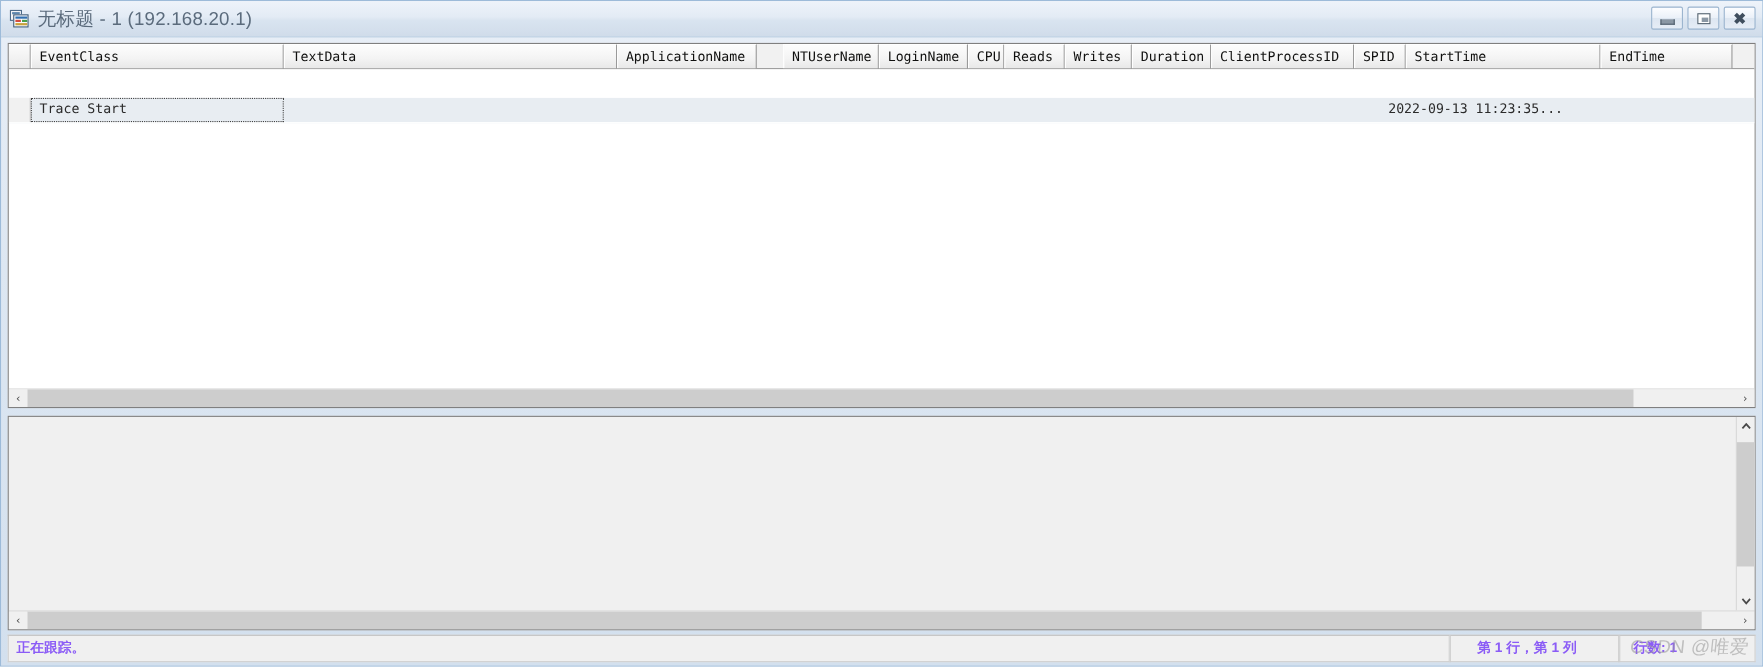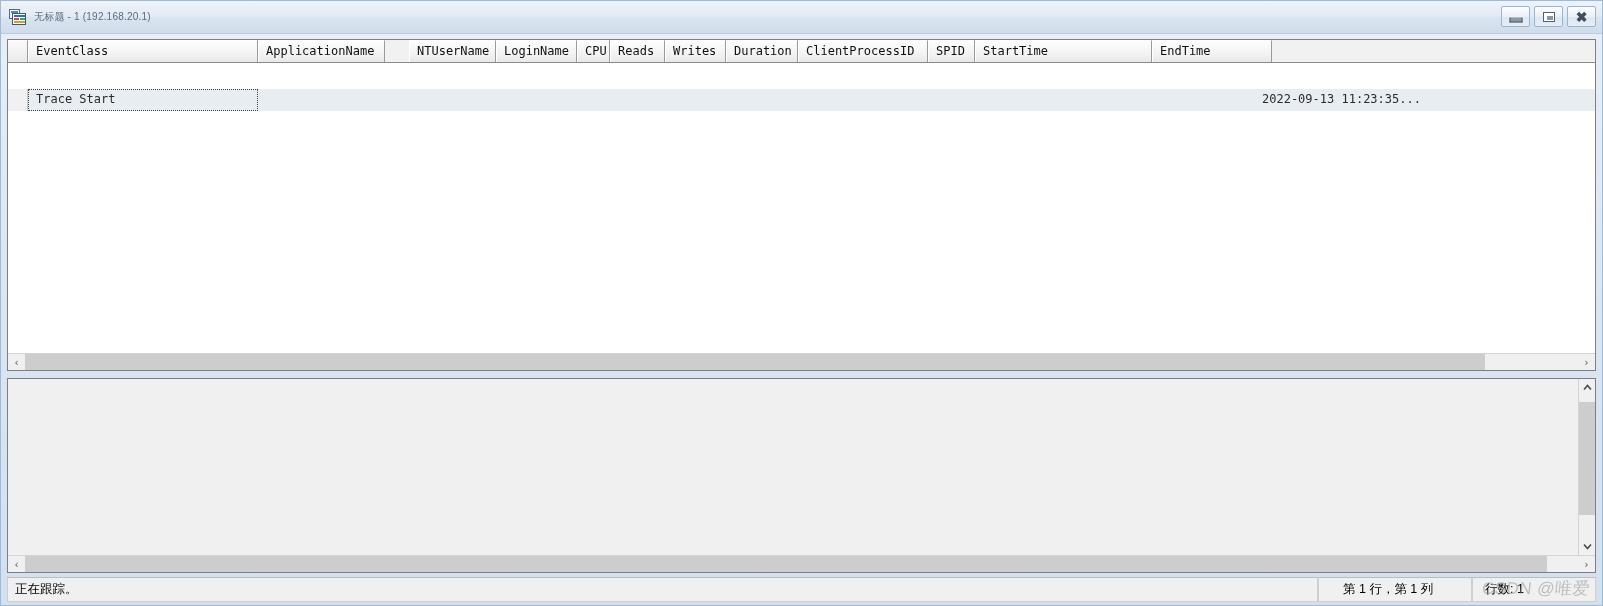--- a/index.html
+++ b/index.html
@@ -66,21 +66,21 @@
     overflow: hidden;
   }
   .title-icon .sheet-front .bar {
     position: absolute; height: 2px; left: 1px;
   }
   .title-icon .sheet-front .b1 { top: 1px; width: 11px; background: #2f6fb0; }
   .title-icon .sheet-front .b2 { top: 4px; width: 5px;  background: #d34c3e; }
   .title-icon .sheet-front .b3 { top: 4px; left: 7px; width: 5px; background: #4a9e4a; }
   .title-icon .sheet-front .b4 { top: 7px; width: 11px; background: #c8a13a; }
   .title-text {
-    font-size: 10px;
+    font-size: 17px;
     color: #5b6b7c;
     letter-spacing: 0.2px;
     white-space: nowrap;
   }
   .win-buttons {
     position: absolute;
     right: 6px; top: 5px;
     display: flex;
     gap: 4px;
   }
@@ -294,23 +294,24 @@
   }
   .status-pane {
     background: #f0f0f0;
     border: 1px solid #cfcfcf;
     border-top-color: #bdbdbd;
     box-sizing: border-box;
     display: flex;
     align-items: center;
     padding: 0 7px;
     font-size: 12.5px;
-    color: #000000;
+    color: #8b5cf6;
     white-space: nowrap;
     overflow: hidden;
+    font-weight: bold;
   }
   .status-main { flex: 1 1 auto; }
   .status-pos  { flex: 0 0 154px; justify-content: flex-start; padding-left: 24px; }
   .status-rows { flex: 0 0 124px; justify-content: flex-start; padding-left: 12px; }
 
   
   .watermark {
     position: absolute;
     right: 6px;
     bottom: 2px;
@@ -356,20 +357,21 @@
   </div>
 
   <div class="client">
 
     <div class="grid-pane">
 
       <div class="grid-header">
         <div class="gutter-head"></div>
         <div id="header-cells" style="display:flex;">
             <div class="col-head" style="width: 230px;">EventClass</div>
+            <div class="col-head" style="width: 303px;">TextData</div>
             <div class="col-head" style="width: 127px;">ApplicationName</div>
             <div class="col-head" style="width: 87px; margin-left: 24px;">NTUserName</div>
             <div class="col-head" style="width: 81px;">LoginName</div>
             <div class="col-head" style="width: 33px;">CPU</div>
             <div class="col-head" style="width: 55px;">Reads</div>
             <div class="col-head" style="width: 61px;">Writes</div>
             <div class="col-head" style="width: 72px;">Duration</div>
             <div class="col-head" style="width: 130px;">ClientProcessID</div>
             <div class="col-head" style="width: 47px;">SPID</div>
             <div class="col-head" style="width: 177px;">StartTime</div>

